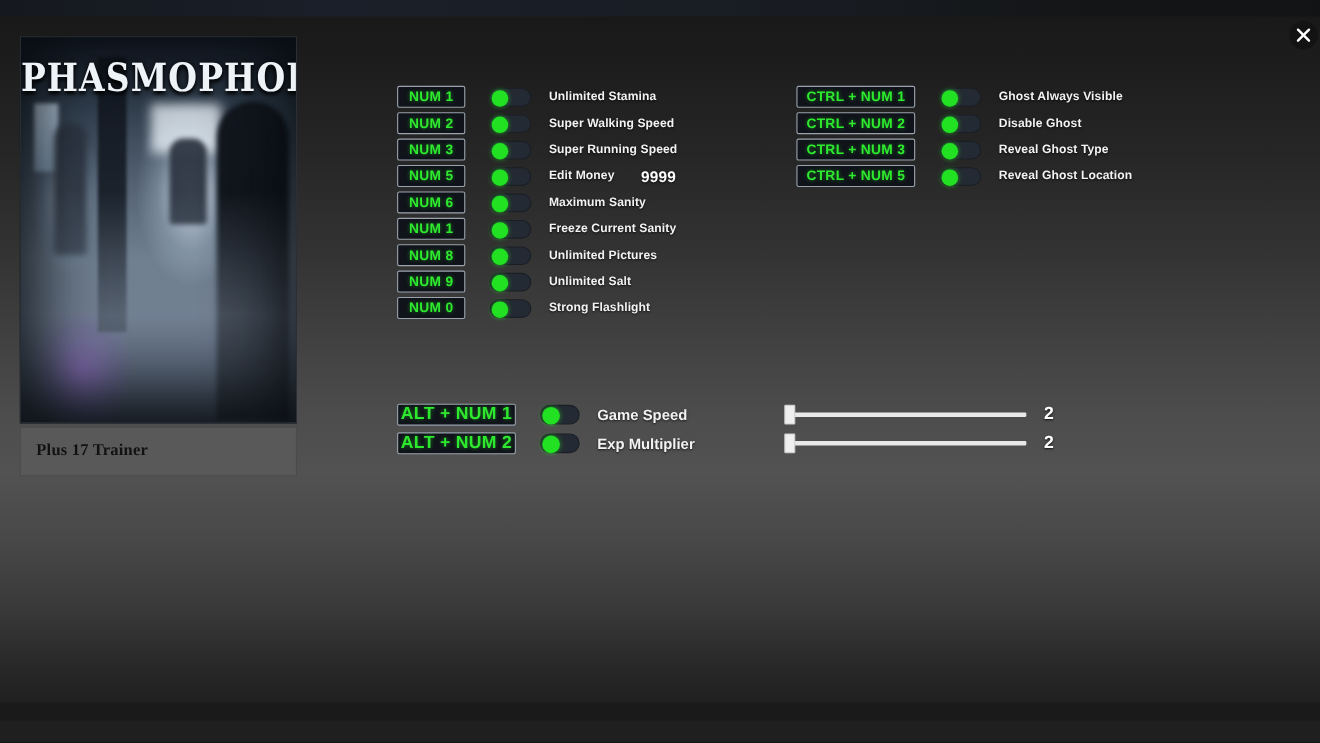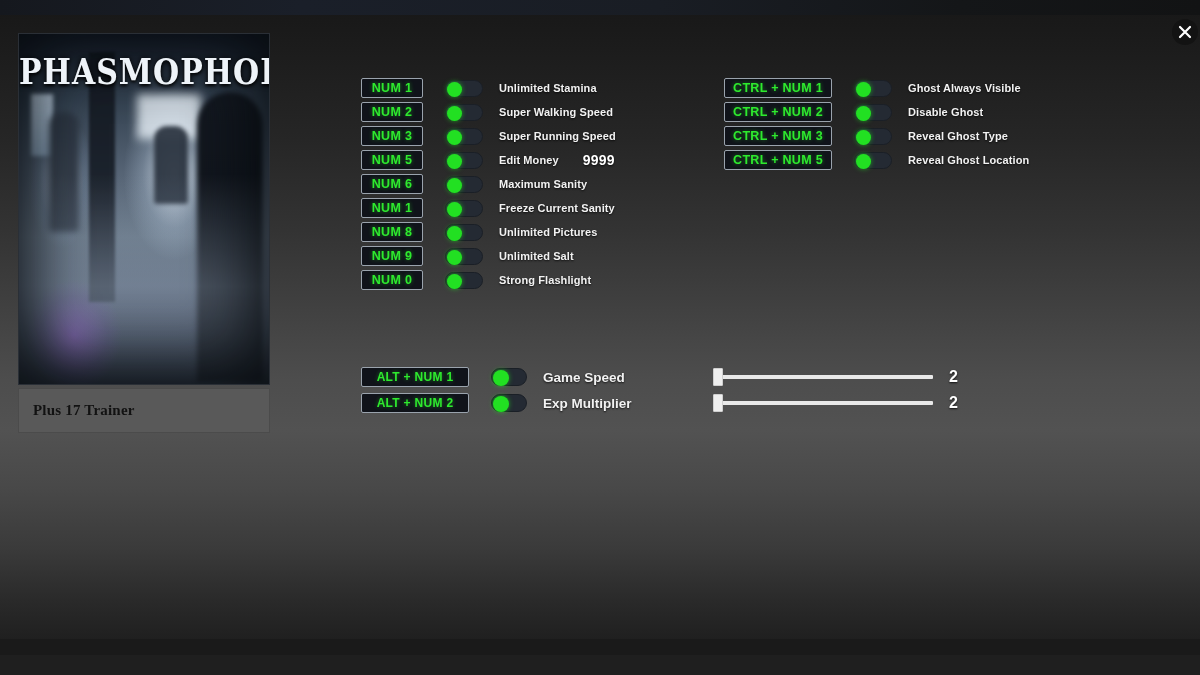--- a/index.html
+++ b/index.html
@@ -247,21 +247,21 @@
   .gap-hk  { width: 22px; }
   .gap-tg  { width: 16px; }
   .gap-val { width: 24px; }
 
   
   .slider-row {
     display: flex;
     align-items: center;
     height: 26px;
   }
-  .slider-row .hotkey { font-size: 12px; }
+  .slider-row .hotkey { font-size: 16px; }
   .slider-row .toggle { width: 36px; height: 18px; }
   .slider-row .toggle .knob { width: 16px; height: 16px; }
   .slider-label {
     font-size: 13.5px;
     font-weight: 700;
     color: #f2f2f2;
     white-space: nowrap;
     width: 170px;
     text-shadow: 0 1px 2px rgba(0,0,0,.75);
   }

